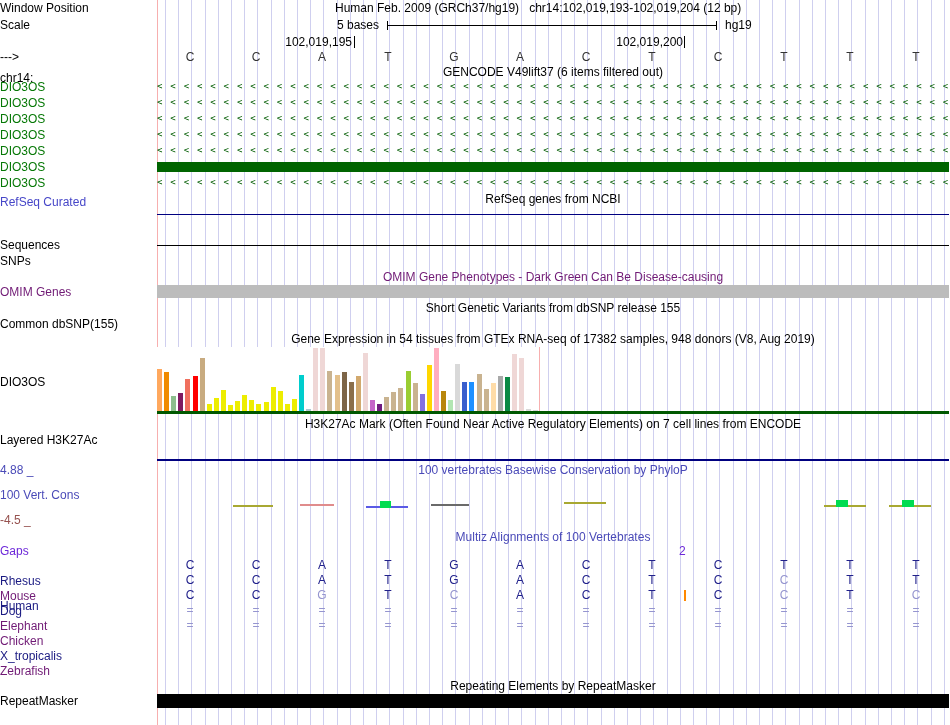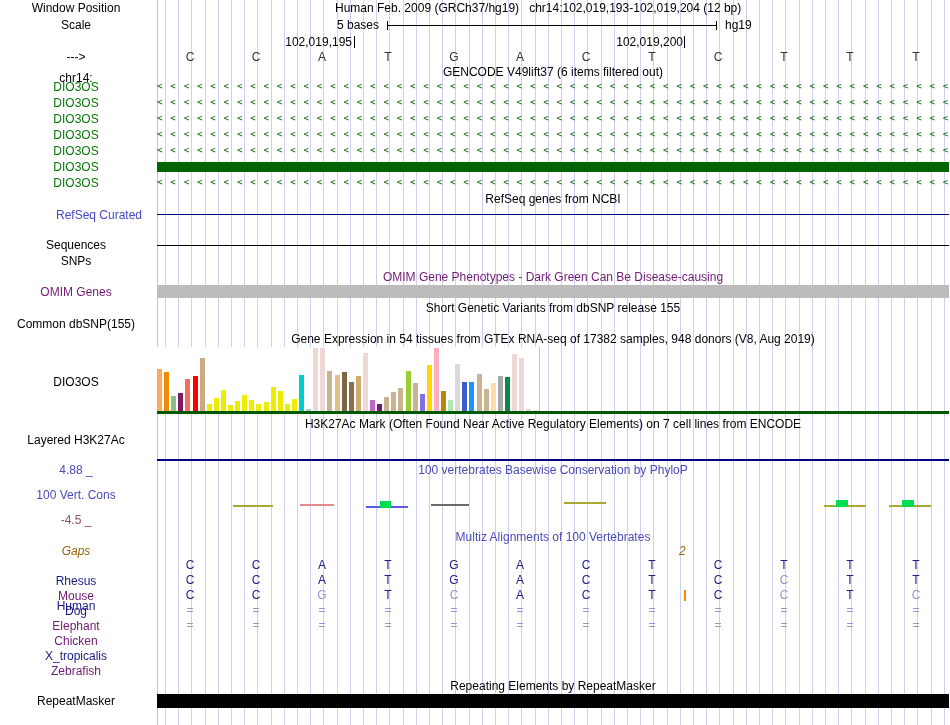--- a/index.html
+++ b/index.html
@@ -3,28 +3,28 @@
 <meta charset="utf-8">
 <style>
   html,body{margin:0;padding:0;background:#fff;}
   #canvas{position:relative;width:950px;height:725px;background:#fff;overflow:hidden;
           font-family:"Liberation Sans","DejaVu Sans",sans-serif;font-size:12px;color:#000;}
   .abs{position:absolute;}
   #gridlines{left:157px;top:0;width:792px;height:725px;
     background-image:repeating-linear-gradient(to right,#CFCFEF 0,#CFCFEF 1px,transparent 1px,transparent 13.2px);
     background-position:8px 0;}
   #left-boundary{left:157px;top:0;width:1px;height:725px;background:#F7AFAF;}
-  .gutter-label{left:0;width:152px;text-align:center;white-space:nowrap;line-height:14px;}
+  .gutter-label{left:0;width:152px;text-align:left;white-space:nowrap;line-height:14px;}
   .center-title{left:157px;width:792px;text-align:center;white-space:nowrap;line-height:13px;}
   .green{color:#067806;}
   .dkgreen{color:#701a75;}
   .blue{color:#4A4AB8;}
   .refseq-blue{color:#4646C8;}
   .redbrown{color:#96524F;}
-  .orange{color:#a16207;font-style:italic;}
+  .orange{color:#6d28d9;}
   .navy{color:#1A1A82;}
   .hline{left:157px;width:792px;height:1px;}
   .arrow-row{left:157px;width:792px;height:9px;overflow:hidden;white-space:nowrap;
     color:#005C00;font-family:"DejaVu Sans Mono",monospace;font-size:9px;line-height:9px;letter-spacing:7.9px;}
   .solid-row{left:157px;width:792px;height:10px;background:#006400;}
   .base-letter{transform:translateX(-50%);white-space:nowrap;color:#333;}
   .aln-cell{transform:translateX(-50%);white-space:nowrap;color:#21218B;line-height:12px;}
   .aln-muted{color:#9595CF;}
   .tick{background:#000;width:1px;}
   #gtex-plot-bg{left:157px;top:347px;width:383px;height:64px;background:#fff;}
@@ -94,21 +94,21 @@
       <div class="abs gutter-label green" style="top: 96px; position: absolute;">DIO3OS</div>
       <div class="abs gutter-label green" style="top: 112px; position: absolute;">DIO3OS</div>
       <div class="abs gutter-label green" style="top: 128px; position: absolute;">DIO3OS</div>
       <div class="abs gutter-label green" style="top: 144px; position: absolute;">DIO3OS</div>
       <div class="abs gutter-label green" style="top: 160px; position: absolute;">DIO3OS</div>
       <div class="abs gutter-label green" style="top: 176px; position: absolute;">DIO3OS</div>
     </div>
 
   <div class="abs center-title" style="top:193px;">RefSeq genes from NCBI</div>
   <div class="abs hline" style="top:214px;background:#000080;"></div>
-  <div class="abs gutter-label refseq-blue" style="top:208px;padding-left:23px;">RefSeq Curated</div>
+  <div class="abs gutter-label refseq-blue" style="top:195px;">RefSeq Curated</div>
 
   <div class="abs hline" style="top:245px;background:#000;"></div>
   <div class="abs gutter-label" style="top:238px;">Sequences</div>
   <div class="abs gutter-label" style="top:254px;">SNPs</div>
 
   <div class="abs center-title dkgreen" style="top:271px;">OMIM Gene Phenotypes - Dark Green Can Be Disease-causing</div>
   <div id="omim-bar" class="abs"></div>
   <div class="abs gutter-label dkgreen" style="top:285px;">OMIM Genes</div>
 
   <div class="abs center-title" style="top:302px;">Short Genetic Variants from dbSNP release 155</div>

